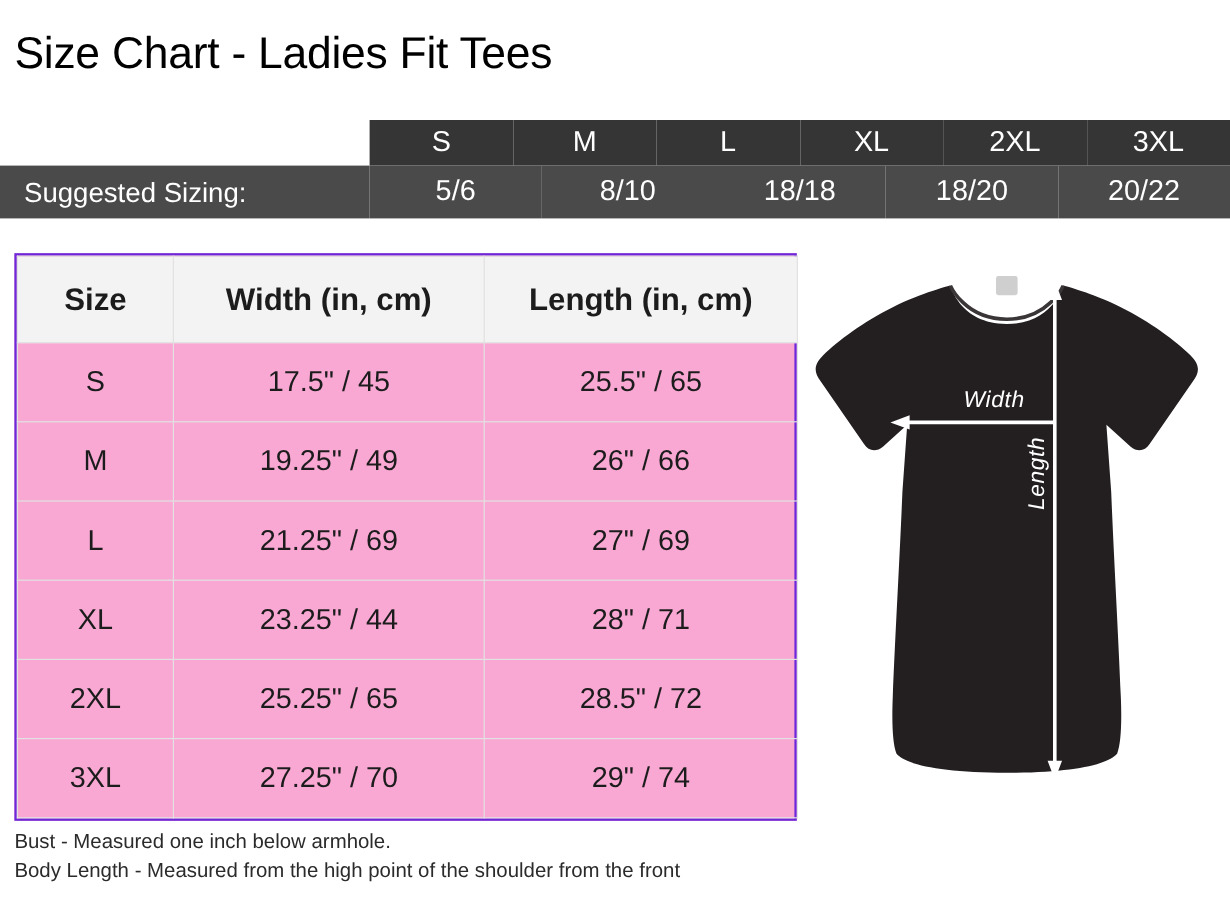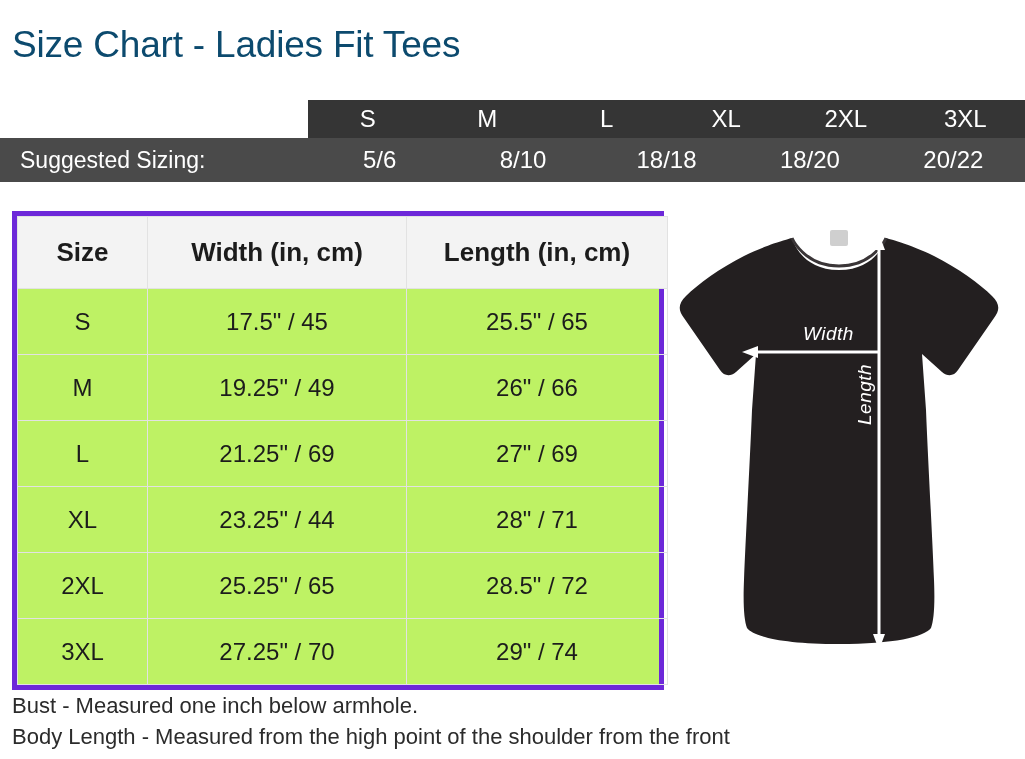--- a/index.html
+++ b/index.html
@@ -21,21 +21,21 @@
   }
 
   
   .title {
     position: absolute;
     left: 12px;
     top: 24px;
     font-size: 37px;
     font-weight: 400;
     letter-spacing: -0.2px;
-    color: #0c4a6e;
+    color: #000000;
     white-space: nowrap;
   }
 
   
   .band {
     position: absolute;
     left: 0;
     top: 100px;
     width: 1025px;
   }
@@ -76,22 +76,22 @@
   .band-row-bottom .band-cell {
     background: #4a4a4a;
   }
 
   
   .table-wrap {
     position: absolute;
     left: 12px;
     top: 211px;
     width: 652px;
-    border: 5px solid #6d28d9;
-    background: #bef264;
+    border: 2px solid #6d28d9;
+    background: #f9a8d4;
   }
   table.sizes {
     border-collapse: collapse;
     width: 100%;
     table-layout: fixed;
   }
   table.sizes th, table.sizes td {
     border: 1px solid #e2e2e2;
     text-align: center;
     font-weight: 400;
@@ -142,21 +142,21 @@
   }
 
   
   .notes {
     position: absolute;
     left: 12px;
     top: 690px;
     width: 1000px;
   }
   .note {
-    font-size: 22px;
+    font-size: 17px;
     color: #2b2b2b;
     line-height: 1.42;
     white-space: nowrap;
   }
 </style>
 </head>
 <body>
 
 <div class="page">
 

